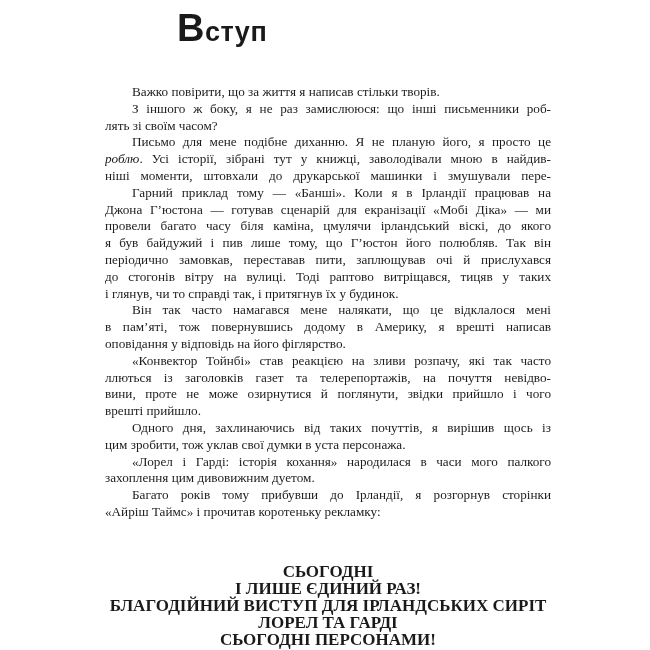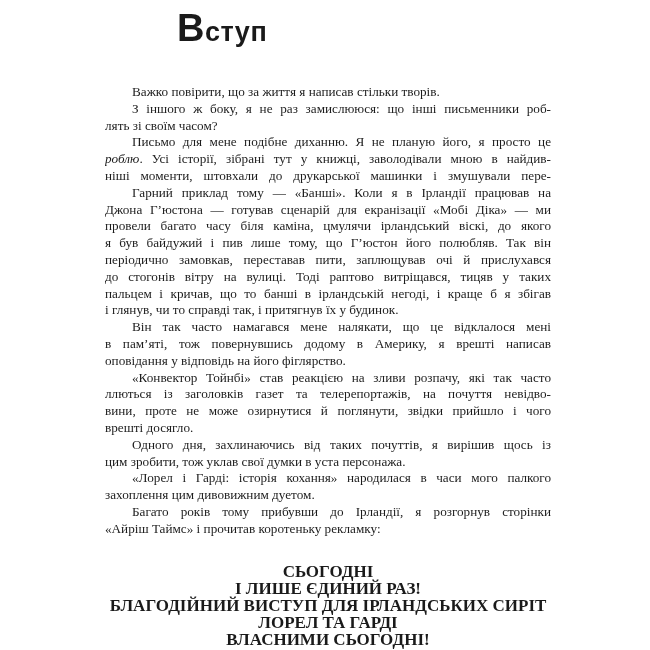--- a/index.html
+++ b/index.html
@@ -86,49 +86,48 @@
         <div class="line"><span class="italic">роблю</span><span>. Усі історії, зібрані тут у книжці, заволодівали мною в найдив-</span></div>
         <div class="line">ніші моменти, штовхали до друкарської машинки і змушували пере-</div>
       </div>
       <div>
         <div class="line first">Гарний приклад тому — «Банші». Коли я в Ірландії працював на</div>
         <div class="line">Джона Г’юстона — готував сценарій для екранізації «Мобі Діка» — ми</div>
         <div class="line">провели багато часу біля каміна, цмулячи ірландський віскі, до якого</div>
         <div class="line">я був байдужий і пив лише тому, що Г’юстон його полюбляв. Так він</div>
         <div class="line">періодично замовкав, переставав пити, заплющував очі й прислухався</div>
         <div class="line">до стогонів вітру на вулиці. Тоді раптово витріщався, тицяв у таких</div>
-        <div class="line">пальцем і кричав, що то банші в ірландській негоді, і краще б я збігав</div>
         <div class="line last">і глянув, чи то справді так, і притягнув їх у будинок.</div>
       </div>
       <div>
         <div class="line first">Він так часто намагався мене налякати, що це відклалося мені</div>
         <div class="line">в пам’яті, тож повернувшись додому в Америку, я врешті написав</div>
         <div class="line last">оповідання у відповідь на його фіглярство.</div>
       </div>
       <div>
         <div class="line first">«Конвектор Тойнбі» став реакцією на зливи розпачу, які так часто</div>
         <div class="line">ллються із заголовків газет та телерепортажів, на почуття невідво-</div>
         <div class="line">вини, проте не може озирнутися й поглянути, звідки прийшло і чого</div>
-        <div class="line last">врешті досягло.</div>
+        <div class="line last">врешті прийшло.</div>
       </div>
       <div>
         <div class="line first">Одного дня, захлинаючись від таких почуттів, я вирішив щось із</div>
         <div class="line last">цим зробити, тож уклав свої думки в уста персонажа.</div>
       </div>
       <div>
         <div class="line first">«Лорел і Гарді: історія кохання» народилася в часи мого палкого</div>
         <div class="line last">захоплення цим дивовижним дуетом.</div>
       </div>
       <div>
         <div class="line first">Багато років тому прибувши до Ірландії, я розгорнув сторінки</div>
         <div class="line last">«Айріш Таймс» і прочитав коротеньку рекламку:</div>
       </div>
     </div>
 
   <div class="advert" id="advert">
       <div>СЬОГОДНІ</div>
       <div>І ЛИШЕ ЄДИНИЙ РАЗ!</div>
       <div>БЛАГОДІЙНИЙ ВИСТУП ДЛЯ ІРЛАНДСЬКИХ СИРІТ</div>
       <div>ЛОРЕЛ ТА ГАРДІ</div>
-      <div>ВЛАСНИМИ СЬОГОДНІ!</div>
+      <div>СЬОГОДНІ ПЕРСОНАМИ!</div>
     </div>
 
 </div>
 
 </body></html>

